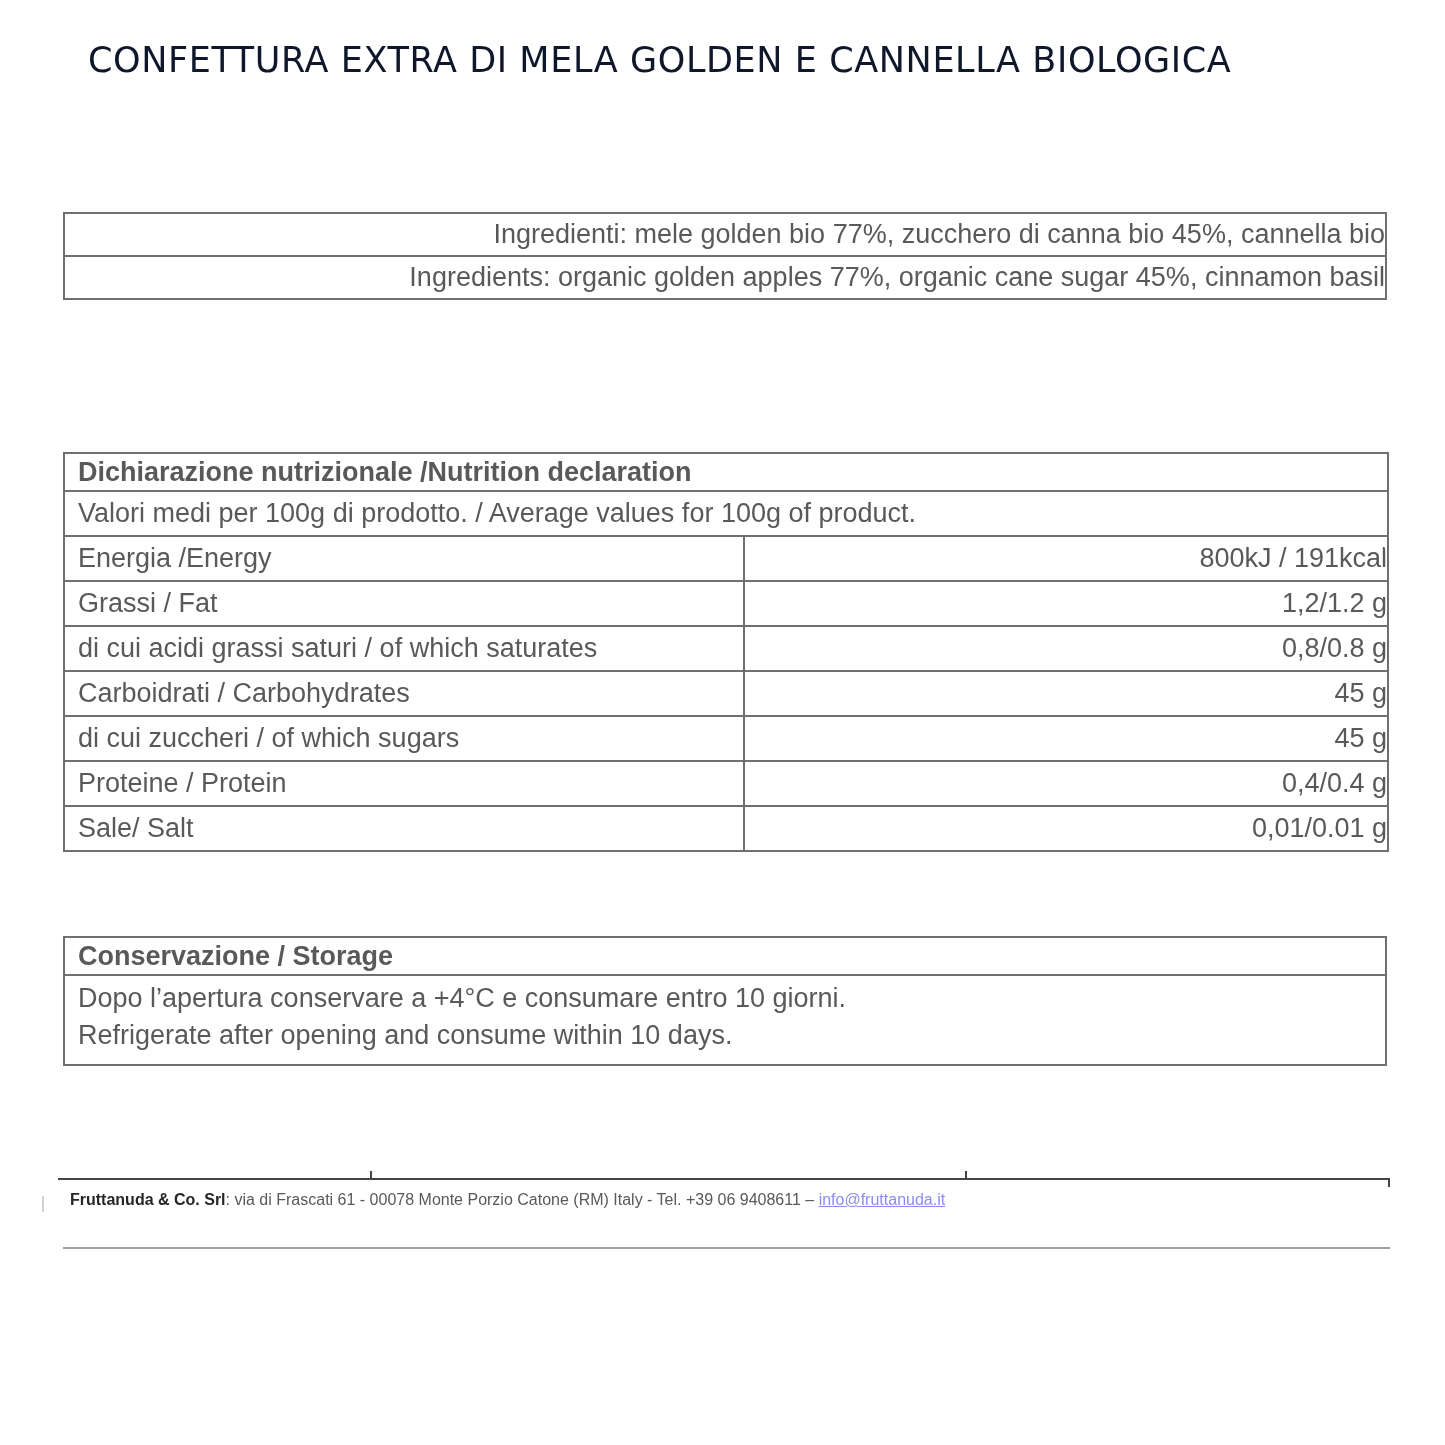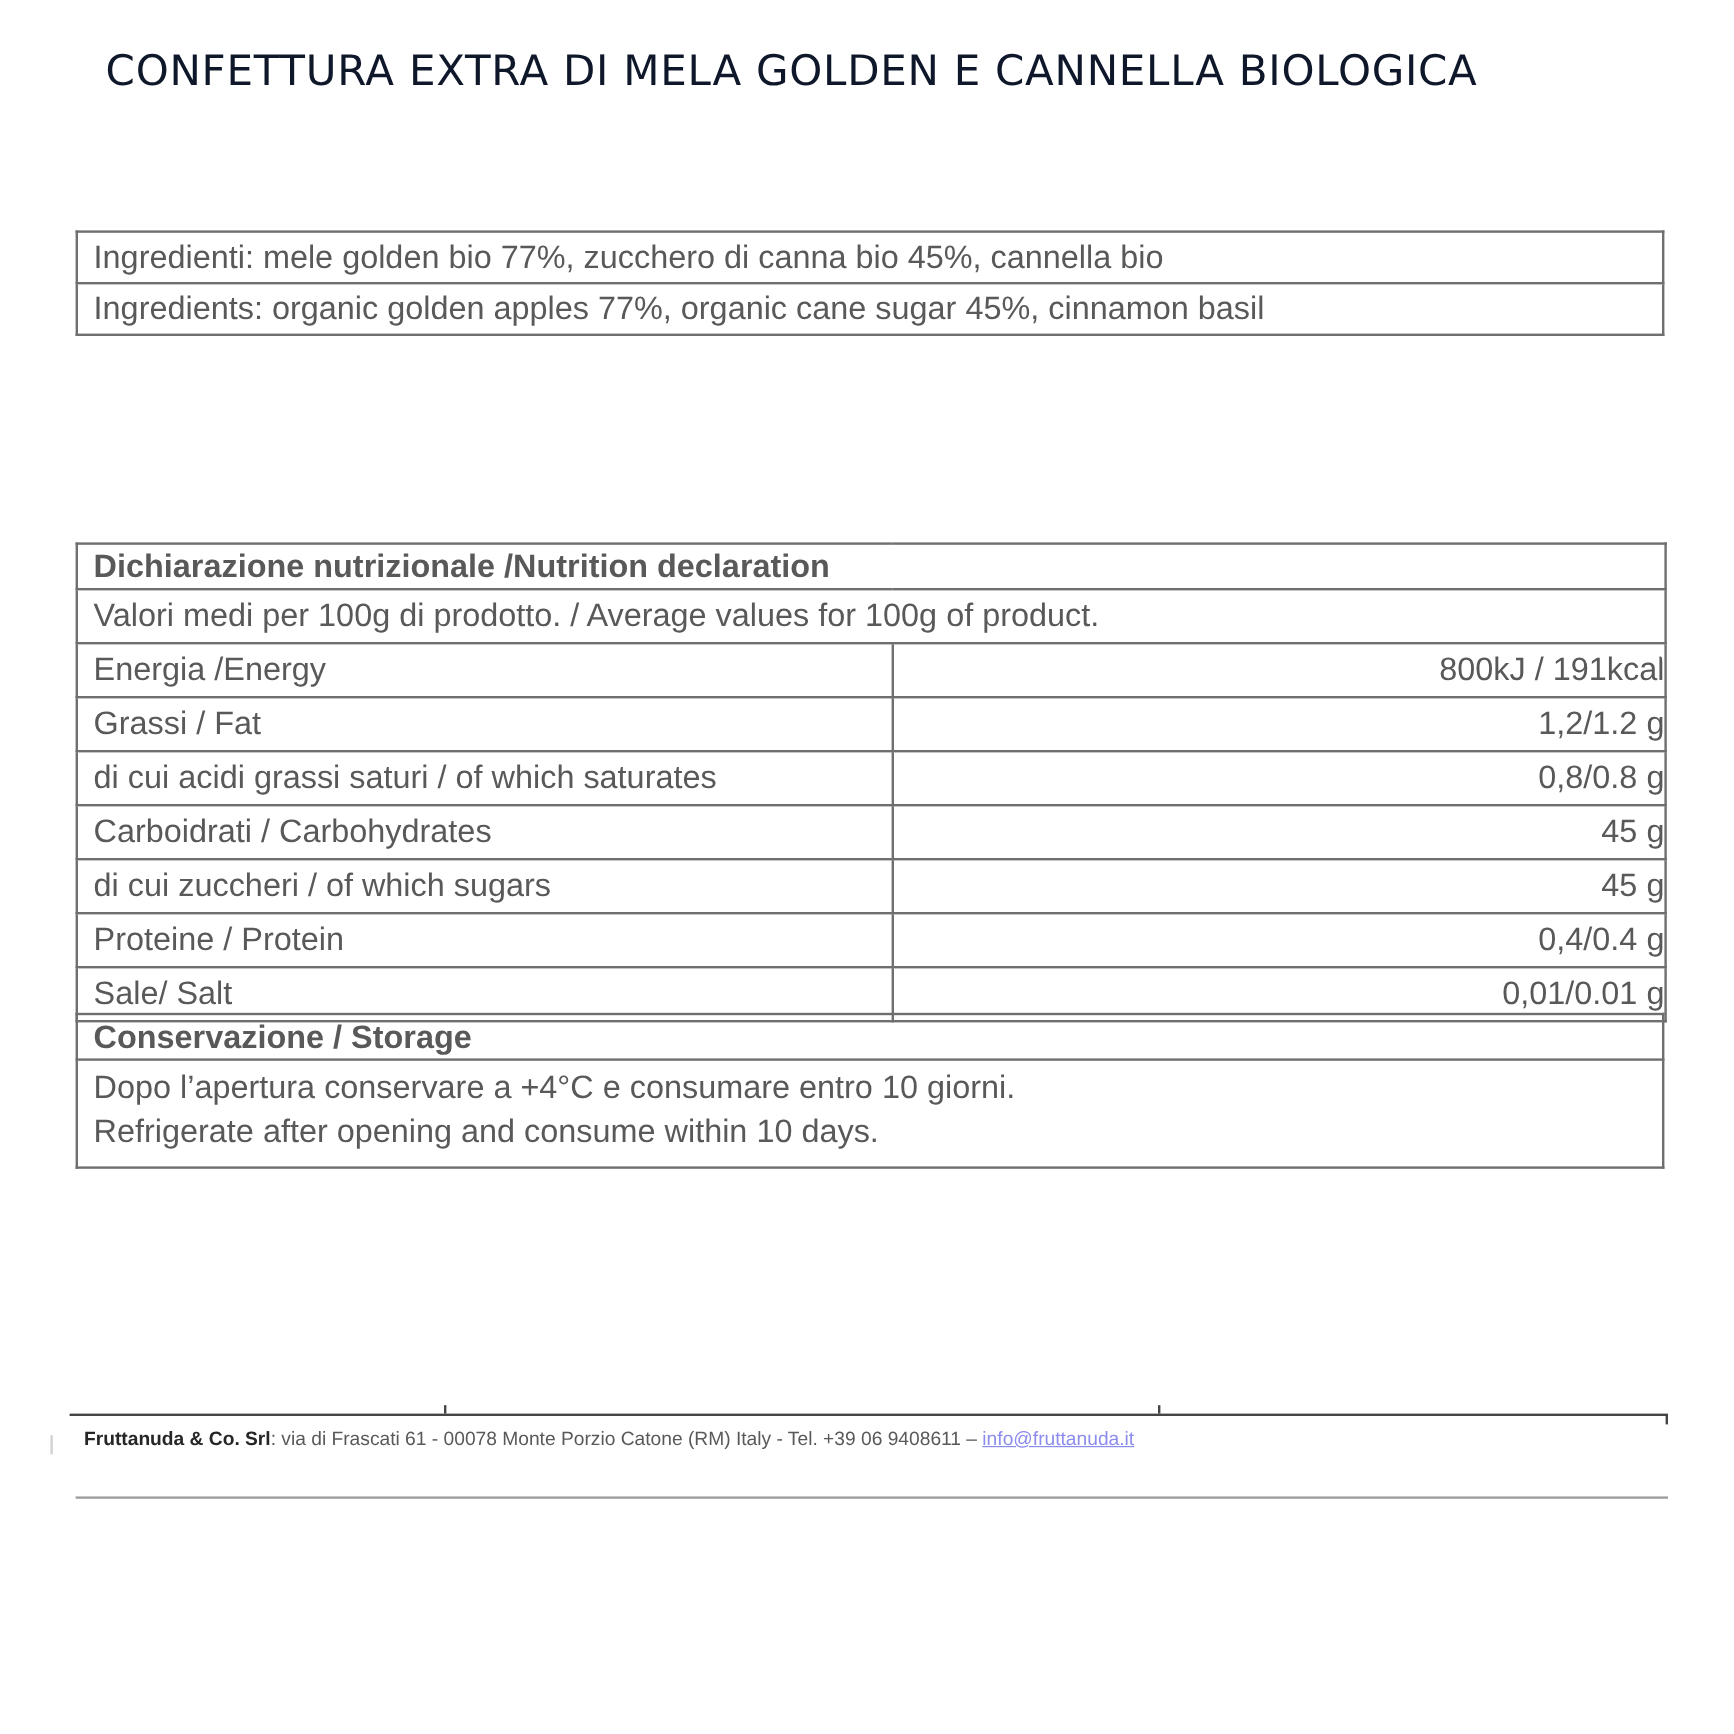--- a/index.html
+++ b/index.html
@@ -27,26 +27,26 @@
     border:2px solid #6f6f6f;
     font-size:27px;
     color:#595959;
     padding:0 0 0 13px;
     vertical-align:middle;
     overflow:hidden;
     white-space:nowrap;
   }
   td.hdr { font-weight:bold; color:#262626; }
   td.val { text-align:right; padding:0; }
-  .ing-table { top:192px; }
+  .ing-table { top:212px;text-align:right; }
   .ing-table td { height:41px; }
   .nut-table { top:452px; }
   .nut-table tr.hrow td { height:36px; }
   .nut-table tr.drow td { height:43px;border-radius:18px; }
-  .sto-table { top:844px;padding-left:14px; }
+  .sto-table { top:936px;padding-left:14px; }
   .sto-table tr.hrow td { height:36px; }
   .sto-table td.body {
     height:80px; line-height:37px; padding-top:4px; padding-bottom:4px;
     white-space:normal; vertical-align:top;
   }
   .footer-line-top {
     position:absolute; left:58px; top:1178px; width:1332px; height:2px;
     background:#454545;
   }
   .tick { position:absolute; width:2px; height:7px; background:#454545; }

